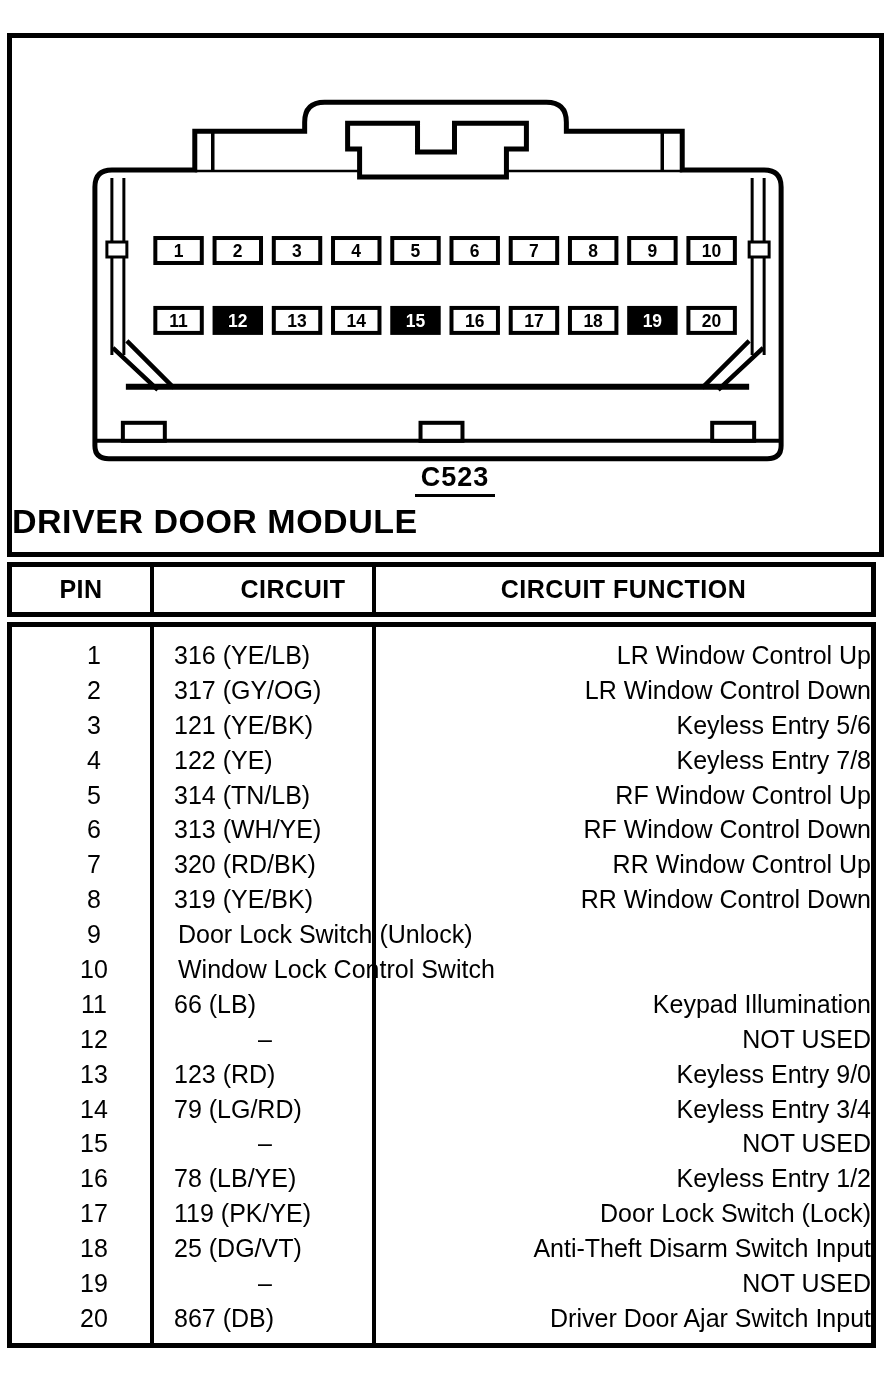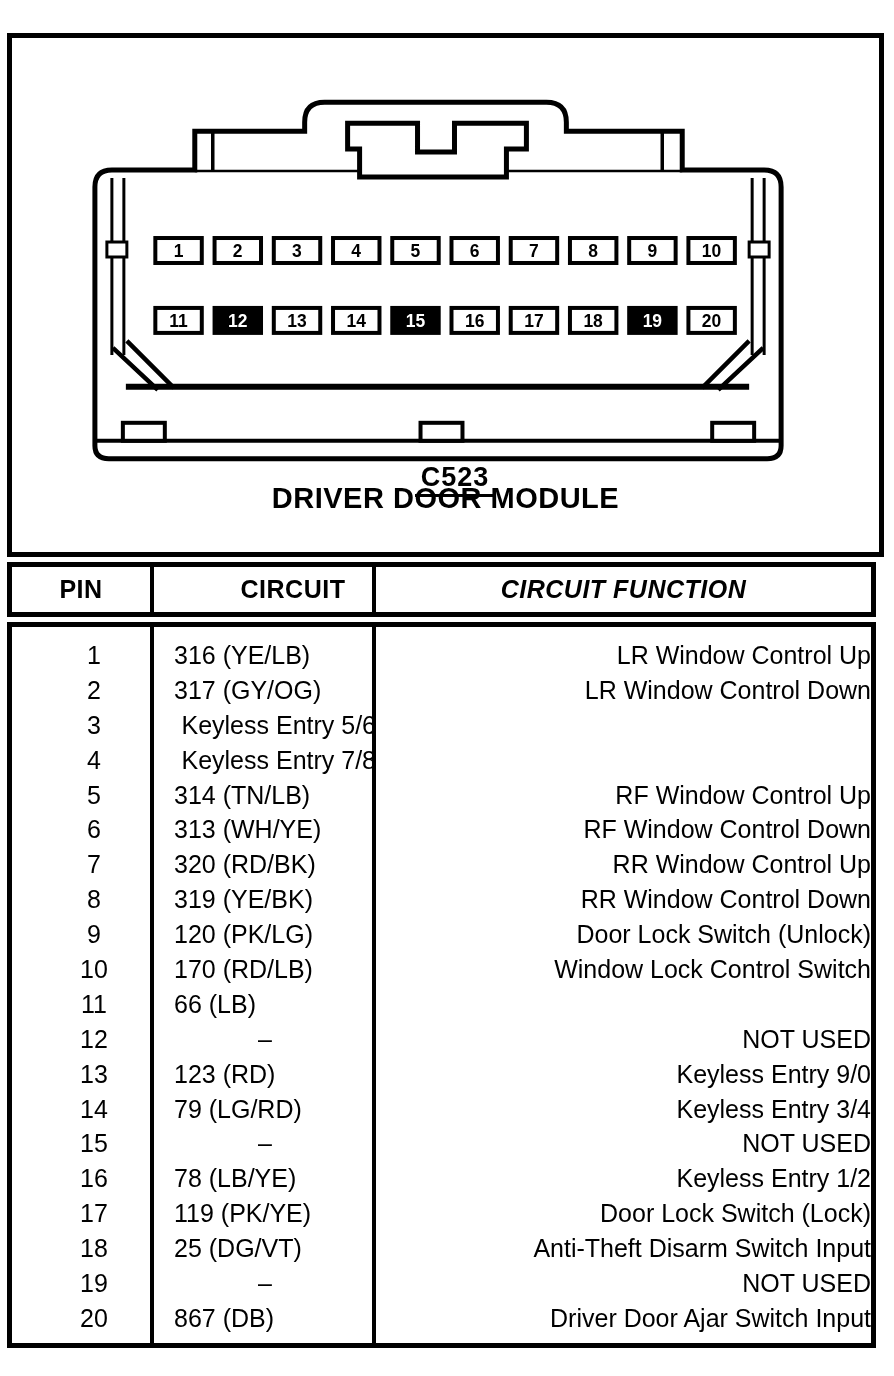--- a/index.html
+++ b/index.html
@@ -4,29 +4,29 @@
 <style>
   html,body{margin:0;padding:0;background:#fff;}
   .page{position:relative;width:894px;height:1376px;background:#fff;
         font-family:"Liberation Sans",sans-serif;color:#000;overflow:hidden;}
   .box{position:absolute;border:5px solid #000;background:#fff;box-sizing:border-box;}
   #top-box{left:7px;top:33px;width:877px;height:524px;}
   #connector-svg{position:absolute;left:0;top:0;width:867px;height:430px;display:block;}
   #connector-label{position:absolute;left:0;right:0;top:424px;text-align:center;
         font-size:27px;font-weight:bold;letter-spacing:1px;}
   #connector-label span{display:inline-block;border-bottom:3px solid #000;padding:0 6px 1px 6px;margin-left:19px;}
-  #module-name{position:absolute;left:0;right:0;top:444px;text-align:center;
-        font-size:29px;font-weight:bold;letter-spacing:0.5px;}
+  #module-name{position:absolute;left:0;right:0;top:464px;text-align:left;
+        font-size:34px;font-weight:bold;letter-spacing:0.5px;}
   #header-box{left:7px;top:562px;width:869px;height:55px;}
   #body-box{left:7px;top:622px;width:869px;height:726px;}
   .vdiv{position:absolute;top:0;bottom:0;width:4px;background:#000;}
   .vd1{left:138px;} .vd2{left:360px;}
   .hcell{position:absolute;top:0;height:43px;line-height:45px;text-align:center;
         font-size:25px;font-weight:bold;letter-spacing:0.5px;}
-  .hc1{left:0;width:138px;} .hc2{left:142px;width:218px;padding-left:30px;} .hc3{left:364px;right:0;font-style:italic;}
+  .hc1{left:0;width:138px;} .hc2{left:142px;width:218px;padding-left:30px;} .hc3{left:364px;right:0;}
   #rows{position:absolute;left:0;right:0;top:11px;}
   .trow{display:grid;grid-template-columns:142px 222px 1fr;height:34.9px;
         line-height:34.9px;font-size:25px;}
   .c-pin{text-align:center;padding-left:22px;}
   .c-cir{padding-left:20px;white-space:nowrap;}
   .c-cir.dash{padding-left:0;text-align:center;}
   .c-fun{padding-left:24px;white-space:nowrap;text-align:right;}
 </style>
 </head>
 <body>
@@ -133,24 +133,26 @@
           <div class="c-cir">316 (YE/LB)</div>
           <div class="c-fun">LR Window Control Up</div>
         </div>
         <div class="trow">
           <div class="c-pin">2</div>
           <div class="c-cir">317 (GY/OG)</div>
           <div class="c-fun">LR Window Control Down</div>
         </div>
         <div class="trow">
           <div class="c-pin">3</div>
+          <div class="c-cir">121 (YE/BK)</div>
           <div class="c-fun">Keyless Entry 5/6</div>
         </div>
         <div class="trow">
           <div class="c-pin">4</div>
+          <div class="c-cir">122 (YE)</div>
           <div class="c-fun">Keyless Entry 7/8</div>
         </div>
         <div class="trow">
           <div class="c-pin">5</div>
           <div class="c-cir">314 (TN/LB)</div>
           <div class="c-fun">RF Window Control Up</div>
         </div>
         <div class="trow">
           <div class="c-pin">6</div>
           <div class="c-cir">313 (WH/YE)</div>
@@ -161,31 +163,30 @@
           <div class="c-cir">320 (RD/BK)</div>
           <div class="c-fun">RR Window Control Up</div>
         </div>
         <div class="trow">
           <div class="c-pin">8</div>
           <div class="c-cir">319 (YE/BK)</div>
           <div class="c-fun">RR Window Control Down</div>
         </div>
         <div class="trow">
           <div class="c-pin">9</div>
-          <div class="c-cir">120 (PK/LG)</div>
           <div class="c-fun">Door Lock Switch (Unlock)</div>
         </div>
         <div class="trow">
           <div class="c-pin">10</div>
-          <div class="c-cir">170 (RD/LB)</div>
           <div class="c-fun">Window Lock Control Switch</div>
         </div>
         <div class="trow">
           <div class="c-pin">11</div>
           <div class="c-cir">66 (LB)</div>
+          <div class="c-fun">Keypad Illumination</div>
         </div>
         <div class="trow">
           <div class="c-pin">12</div>
           <div class="c-cir dash">–</div>
           <div class="c-fun">NOT USED</div>
         </div>
         <div class="trow">
           <div class="c-pin">13</div>
           <div class="c-cir">123 (RD)</div>
           <div class="c-fun">Keyless Entry 9/0</div>

